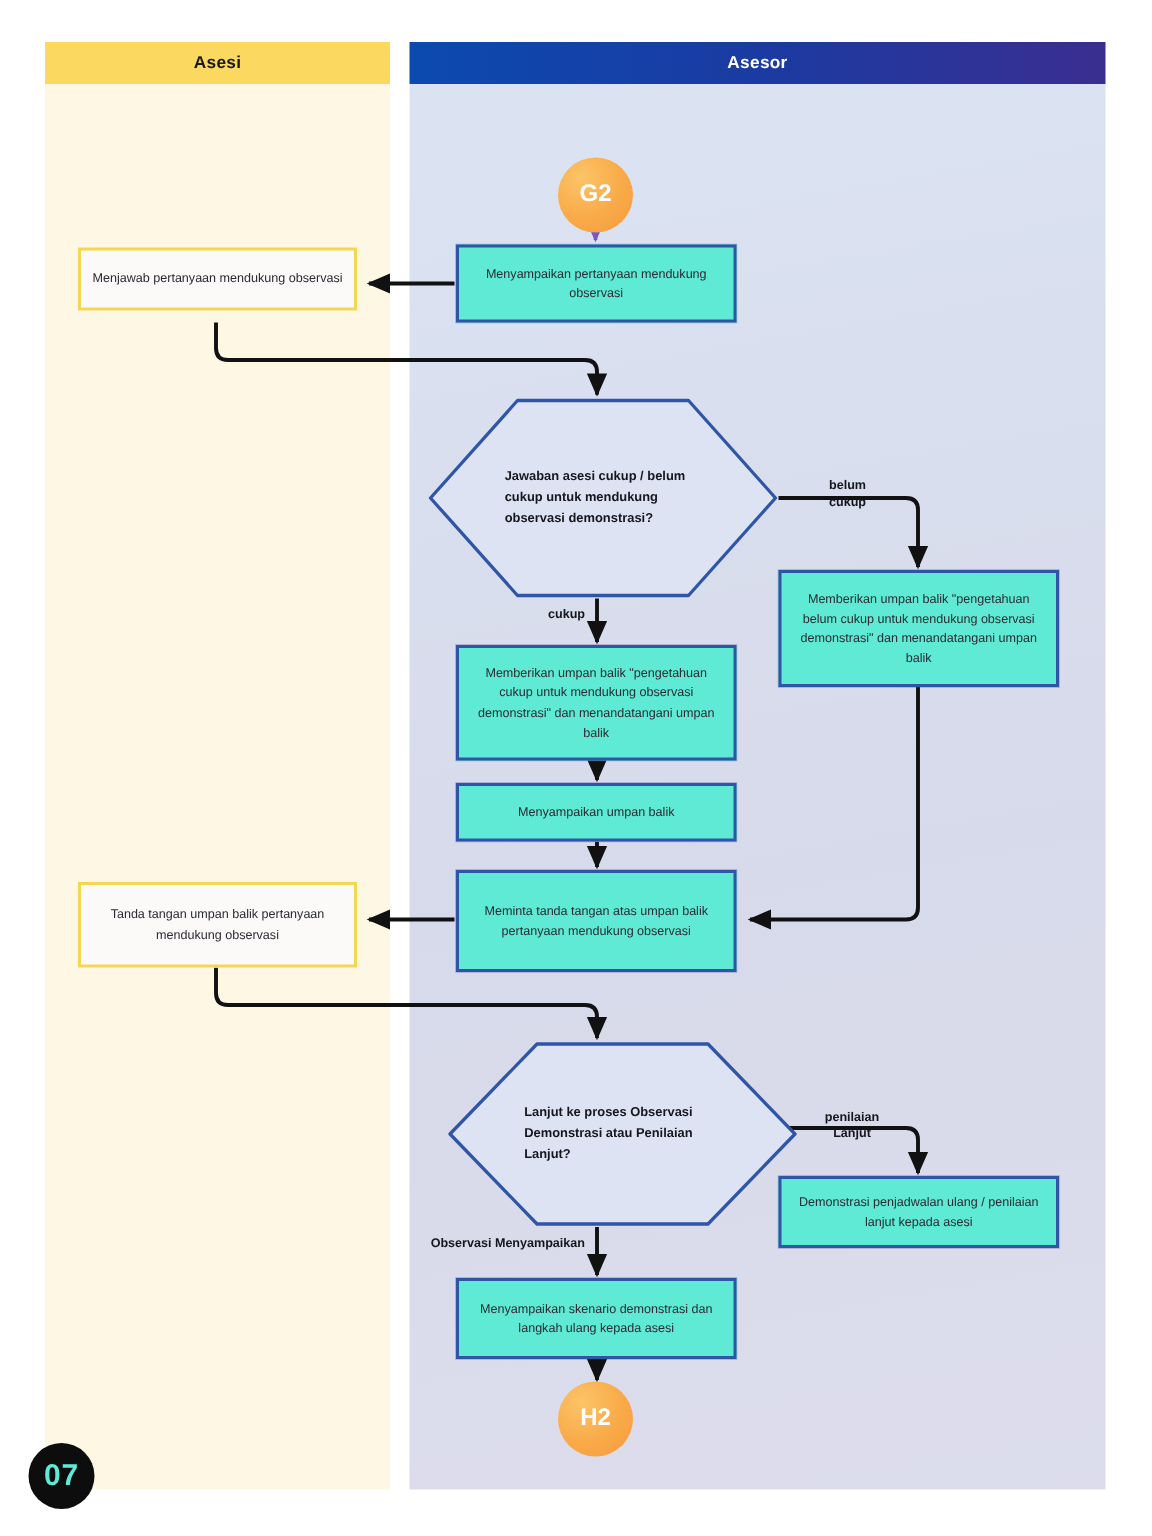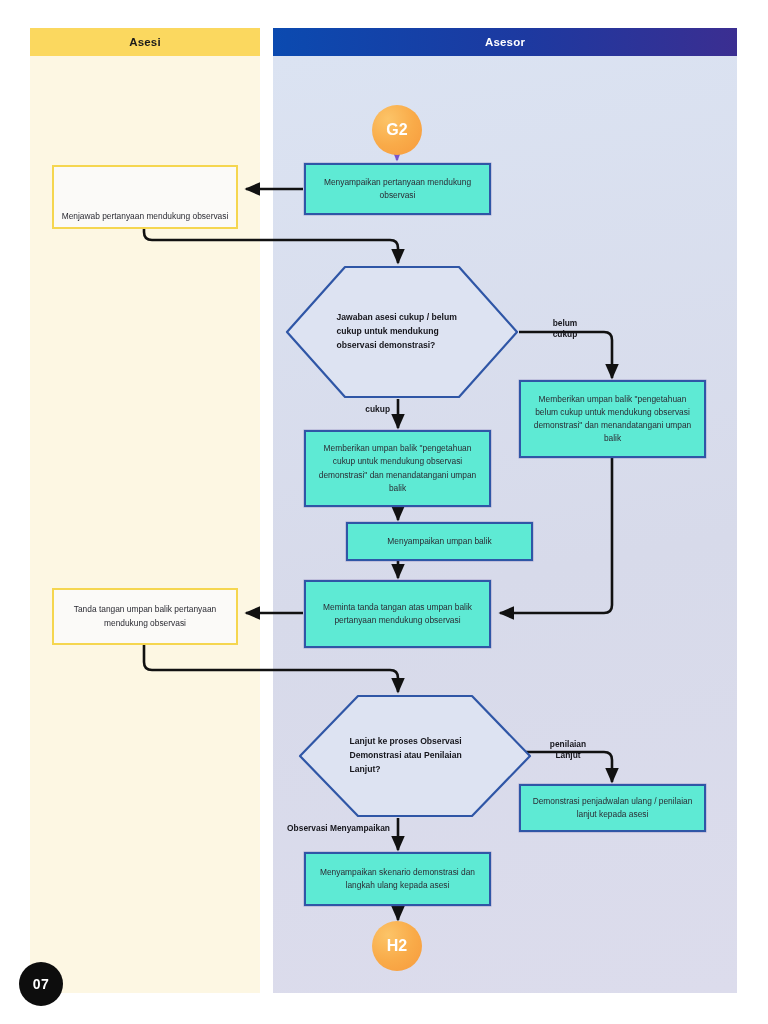--- a/index.html
+++ b/index.html
@@ -135,25 +135,25 @@
     white-space: pre-line;
   }
 
   
   #page-badge {
     position: absolute;
     left: 19px; top: 962px;
     width: 44px; height: 44px;
     border-radius: 50%;
     background: #0d0d0d;
-    color: #ffffff;
-    display: flex;
-    align-items: center;
-    justify-content: center;
-    font-size: 14px;
+    color: #5eead4;
+    display: flex;
+    align-items: center;
+    justify-content: center;
+    font-size: 20px;
     font-weight: bold;
     letter-spacing: 0.5px;
   }
 </style>
 </head>
 <body>
 
 <div id="stage">
 
   <div class="lane-body" id="lane-asesi-body"></div>
@@ -211,33 +211,33 @@
   </div>
 
   <div class="terminator" style="left:372px; top:921px; width:50px; height:50px;">
     <span>H2</span>
   </div>
 
   <div class="node proc-blue" style="left:304px; top:163px; width:187px; height:52px;">
     <span>Menyampaikan pertanyaan mendukung observasi</span>
   </div>
 
-  <div class="node proc-yellow" style="left:52px; top:165px; width:186px; height:64px;align-items:flex-end;">
+  <div class="node proc-yellow" style="left:52px; top:165px; width:186px; height:42px;">
     <span>Menjawab pertanyaan mendukung observasi</span>
   </div>
 
   <div class="node proc-blue" style="left:304px; top:430px; width:187px; height:77px;">
     <span>Memberikan umpan balik "pengetahuan cukup untuk mendukung observasi demonstrasi" dan menandatangani umpan balik</span>
   </div>
 
   <div class="node proc-blue" style="left:519px; top:380px; width:187px; height:78px;">
     <span>Memberikan umpan balik "pengetahuan belum cukup untuk mendukung observasi demonstrasi" dan menandatangani umpan balik</span>
   </div>
 
-  <div class="node proc-blue" style="left:304px; top:522px; width:187px; height:39px;margin-left:42px;">
+  <div class="node proc-blue" style="left:304px; top:522px; width:187px; height:39px;">
     <span>Menyampaikan umpan balik</span>
   </div>
 
   <div class="node proc-blue" style="left:304px; top:580px; width:187px; height:68px;">
     <span>Meminta tanda tangan atas umpan balik pertanyaan mendukung observasi</span>
   </div>
 
   <div class="node proc-yellow" style="left:52px; top:588px; width:186px; height:57px;">
     <span>Tanda tangan umpan balik pertanyaan mendukung observasi</span>
   </div>

